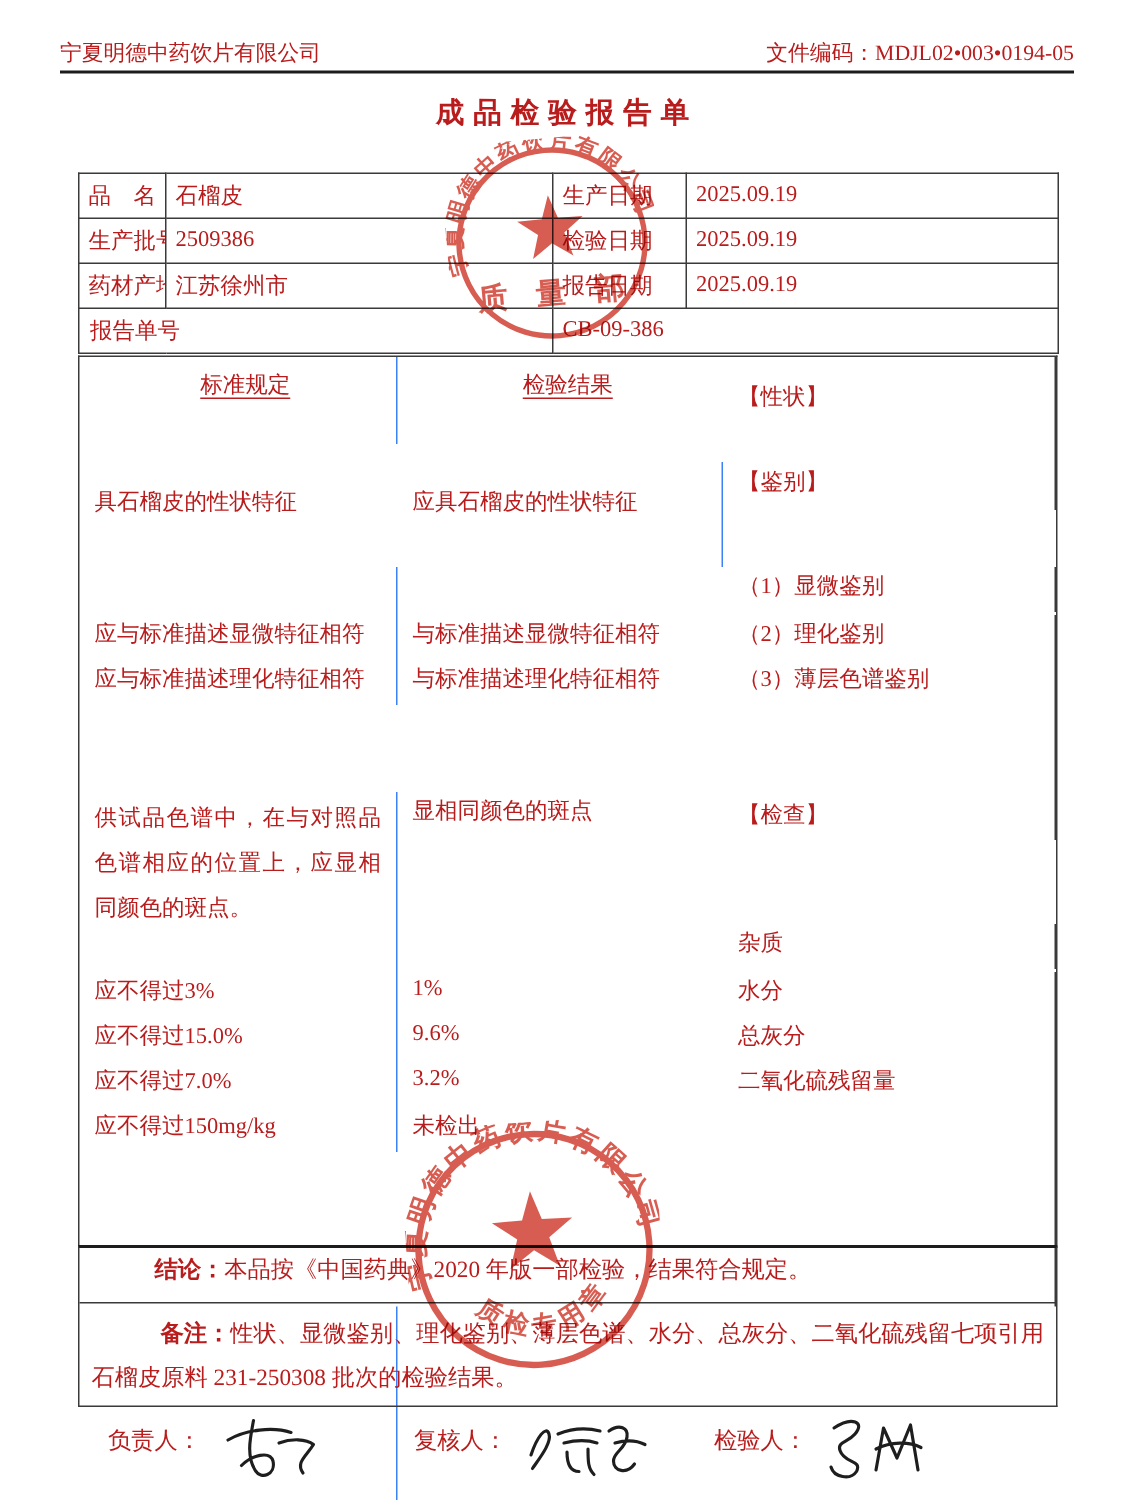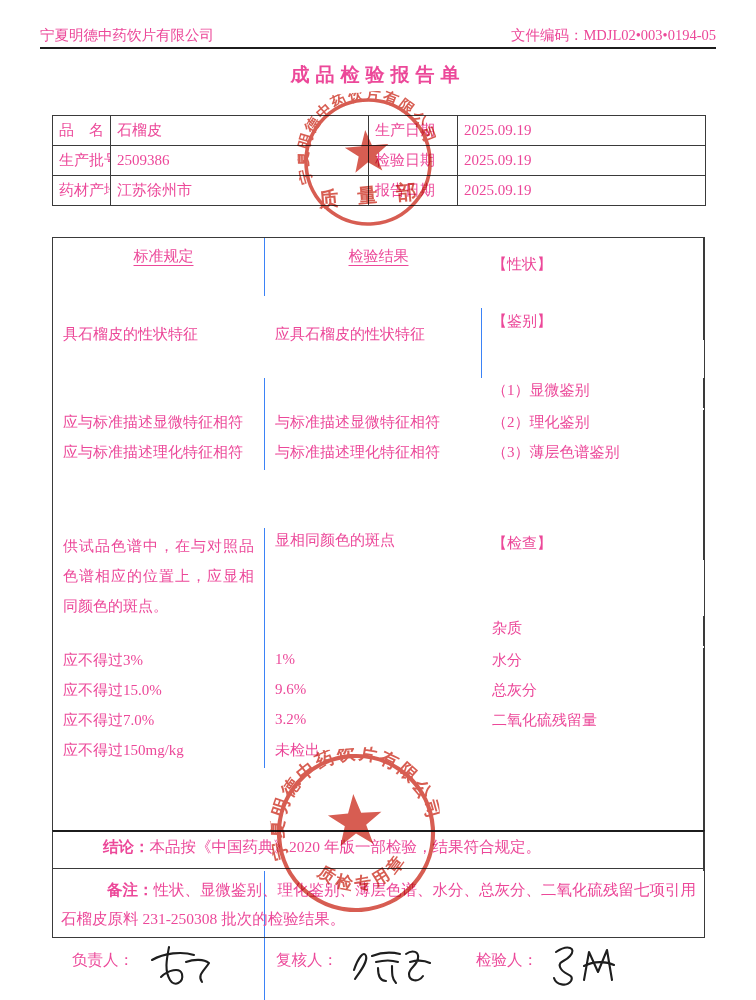--- a/index.html
+++ b/index.html
@@ -1,17 +1,17 @@
 <!DOCTYPE html>
 <html lang="zh"><head>
 <meta charset="utf-8">
 <style>
   * { margin:0; padding:0; box-sizing:border-box; }
   body { background:#e8e8e8; font-family:"Liberation Serif","DejaVu Serif",serif; }
-  .sheet { position:relative; width:756px; height:1000px; background:#ffffff; margin:0 auto; overflow:hidden; color:#ec4899; }
+  .sheet { position:relative; width:756px; height:1000px; background:#ffffff; margin:0 auto; overflow:hidden; color:#b91c1c; }
 
   
   .doc-header { position:absolute; top:26px; left:40px; right:40px; display:flex; justify-content:space-between; font-size:14.5px; }
   .header-rule { position:absolute; top:47px; left:40px; right:40px; border-top:2px solid #1c1c1c; }
   .doc-title { position:absolute; top:62px; left:0; width:100%; text-align:center; font-size:19px; font-weight:bold; letter-spacing:6px; }
 
   
   table.info { position:absolute; top:115px; left:52px; width:653px; border-collapse:collapse; table-layout:fixed; font-size:15px; }
   table.info td { border:1px solid #3a3a3a; height:30px; padding:2px 6px; overflow:hidden; white-space:nowrap; }
   td.jlabel { text-align:justify; text-align-last:justify; padding:2px 7px; }
@@ -87,20 +87,24 @@
       <td class="val">2509386</td>
       <td class="dlabel">检验日期</td>
       <td class="val">2025.09.19</td>
     </tr>
     <tr>
       <td class="jlabel">药材产地</td>
       <td class="val">江苏徐州市</td>
       <td class="dlabel">报告日期</td>
       <td class="val">2025.09.19</td>
     </tr>
+    <tr>
+      <td colspan="2" class="dlabel" style="padding-left:7px">报告单号</td>
+      <td colspan="2" class="val">CB-09-386</td>
+    </tr>
   </tbody>
     </table>
 
   <div class="main-box">
 
     <div class="cell cc2 row-h">
         <span class="hd"><span>标准规定</span></span>
       </div>
     <div class="cell row-h">
         <span class="hd"><span>检验结果</span></span>

